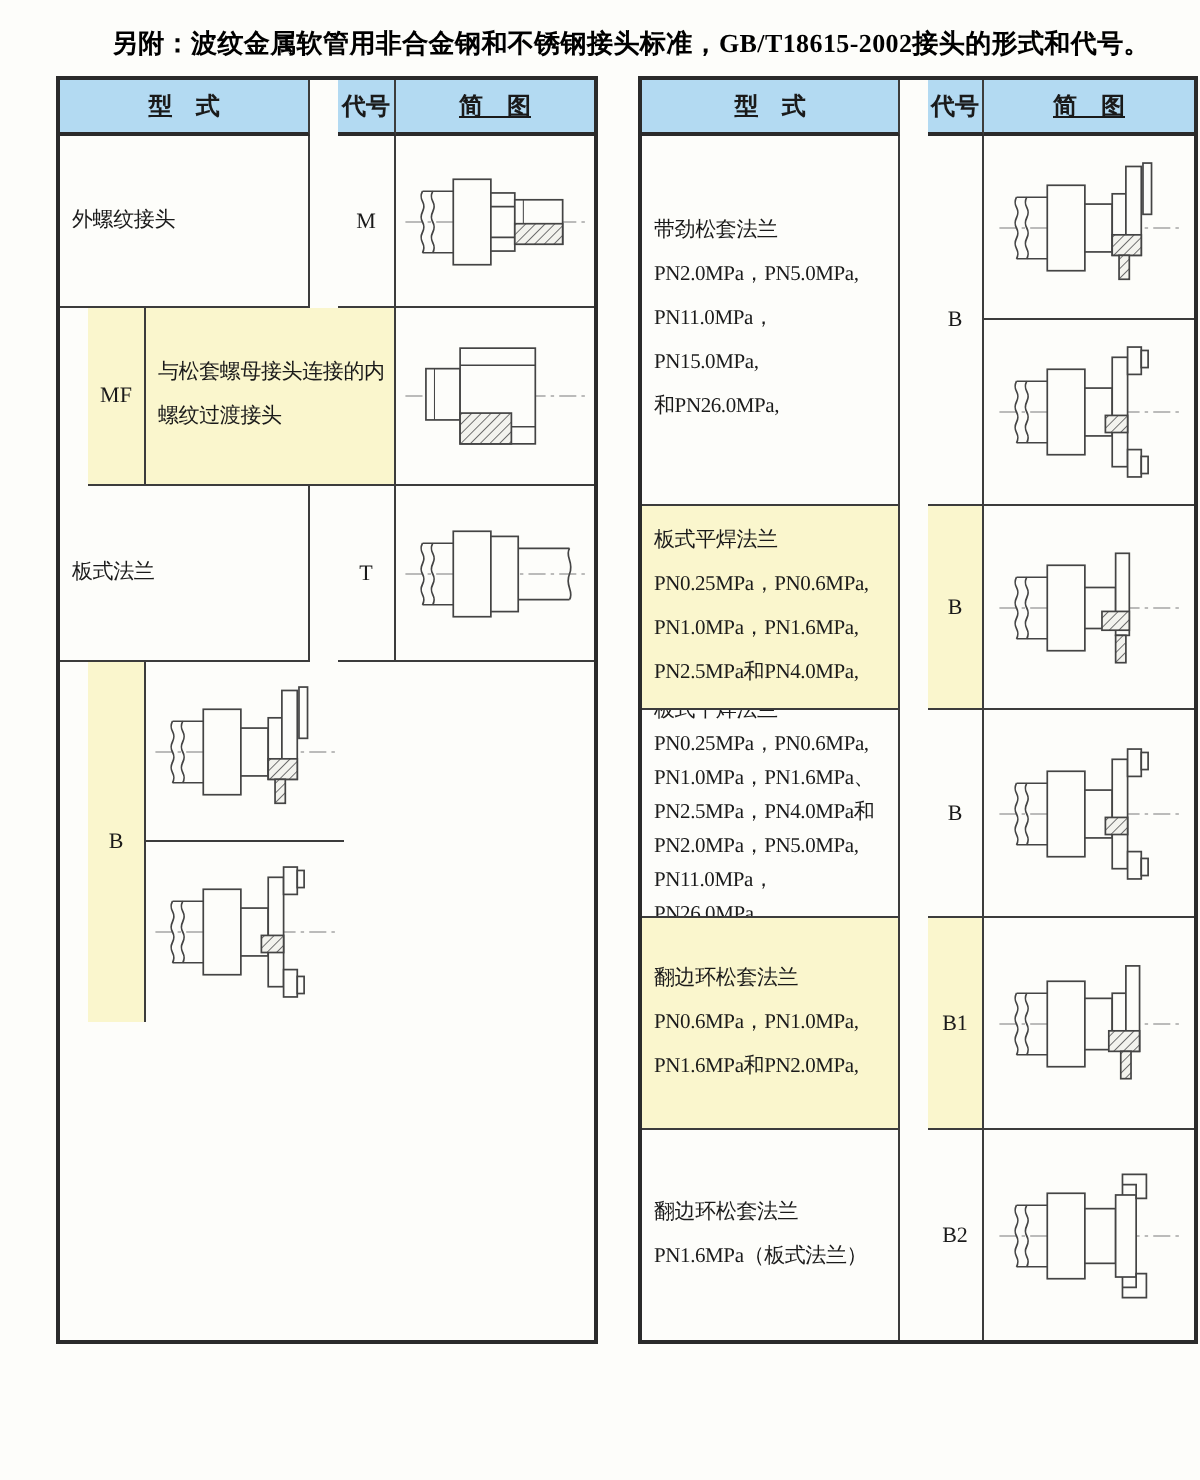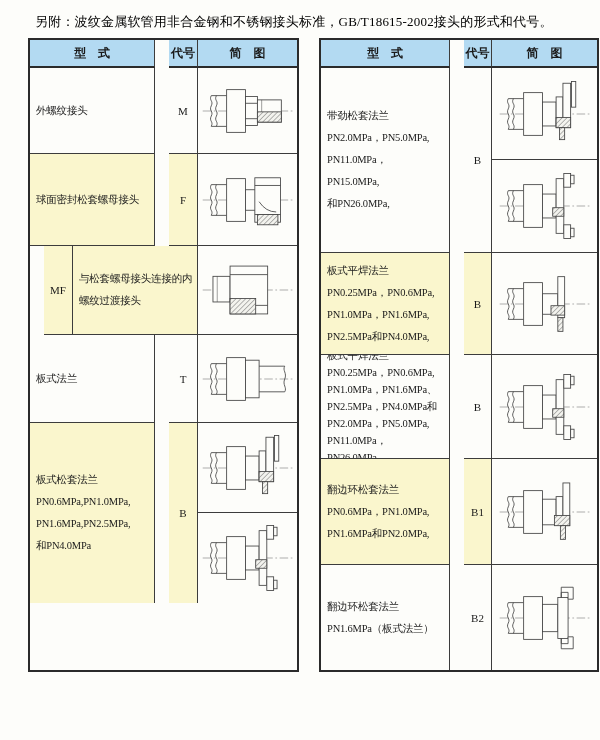--- a/index.html
+++ b/index.html
@@ -6,21 +6,21 @@
   html,body { width: 600px; height: 740px; }
   body {
     background: #fdfdfa;
     font-family: "Liberation Serif", "DejaVu Serif", serif;
     color: #1a1a1a;
     position: relative;
     overflow: hidden;
   }
   .title {
     position: absolute; left: 35px; top: 13px; width: 540px;
-    font-size: 13px; font-weight: 400; letter-spacing: 0.2px; color: #000;
+    font-size: 13px; font-weight: 700; letter-spacing: 0.2px; color: #000; text-align: right;
   }
   .tables { position: absolute; left: 28px; top: 38px; display: flex; gap: 20px; }
   .tbl { border: 2px solid #2b2b2b; background: #fdfdfa; }
   .row { display: flex; }
   .row > .cell { border-right: 1px solid #3c3c3c; border-bottom: 1px solid #3c3c3c; background: #fdfdfa; }
   .row > .cell:last-child { border-right: none; }
   .tbl .row:last-child > .cell { border-bottom: none; }
   .row.header { height: 28px; }
   .row.header > .cell {
     background: #b3daf2; border-bottom: 2px solid #2b2b2b;
@@ -28,21 +28,21 @@
     font-size: 12px; font-weight: 600;
   }
   .c-type {
     display: flex; align-items: center;
     padding: 0 11px 0 6px;
     font-size: 10.5px; letter-spacing: -0.2px; line-height: 22px;
     white-space: pre-line; word-break: keep-all; overflow: hidden;
   }
   .c-type.tight { line-height: 17px; }
   .c-code { display: flex; align-items: center; justify-content: center; font-size: 11px; margin-left: 14px; }
-  .c-diag { display: flex; flex-direction: column; align-items: center; justify-content: center; overflow: hidden; }
+  .c-diag { display: flex; flex-direction: column; align-items: center; justify-content: center; overflow: hidden; text-decoration: underline; }
   .hl { background: #faf6cd !important; }
   .tbl-left  .c-type { width: 125px; }
   .tbl-left  .c-code { width: 29px;  }
   .tbl-left  .c-diag { width: 99px;  }
   .tbl-right .c-type { width: 129px; }
   .tbl-right .c-code { width: 28px;  }
   .tbl-right .c-diag { width: 105px; }
   .sub { width: 100%; height: 50%; display: flex; align-items: center; justify-content: center; }
   .sub:first-child { border-bottom: 1px solid #3c3c3c; }
   .diag { width: 94px; height: 72px; }
@@ -196,29 +196,20 @@
     <div class="row" style="height:86px">
       <div class="cell c-type">外螺纹接头</div>
       <div class="cell c-code">M</div>
       <div class="cell c-diag">
         <svg class="diag" viewBox="0 0 110 80">
             <use href="#sym-m"></use>
           </svg>
       </div>
     </div>
 
-    <div class="row" style="height:92px">
-      <div class="cell c-type hl">球面密封松套螺母接头</div>
-      <div class="cell c-code hl">F</div>
-      <div class="cell c-diag">
-        <svg class="diag" viewBox="0 0 110 80">
-            <use href="#sym-f"></use>
-          </svg>
-      </div>
-    </div>
 
 
     <div class="row" style="height:89px">
       <div class="cell c-code hl">MF</div>
       <div class="cell c-type hl">与松套螺母接头连接的内
 螺纹过渡接头</div>
       <div class="cell c-diag">
         <svg class="diag" viewBox="0 0 110 80">
             <use href="#sym-mf"></use>
           </svg>
@@ -229,24 +220,20 @@
       <div class="cell c-type">板式法兰</div>
       <div class="cell c-code">T</div>
       <div class="cell c-diag">
         <svg class="diag" viewBox="0 0 110 80">
             <use href="#sym-t"></use>
           </svg>
       </div>
     </div>
 
     <div class="row" style="height:180px">
-      <div class="cell c-type hl">板式松套法兰
-PN0.6MPa,PN1.0MPa,
-PN1.6MPa,PN2.5MPa,
-和PN4.0MPa</div>
       <div class="cell c-code hl">B</div>
       <div class="cell c-diag" style="padding:0">
         <div class="sub">
           <svg class="diag" viewBox="0 0 110 80">
               <use href="#sym-flange-up"></use>
             </svg>
         </div>
         <div class="sub">
           <svg class="diag" viewBox="0 0 110 80">
               <use href="#sym-flange-full"></use>

